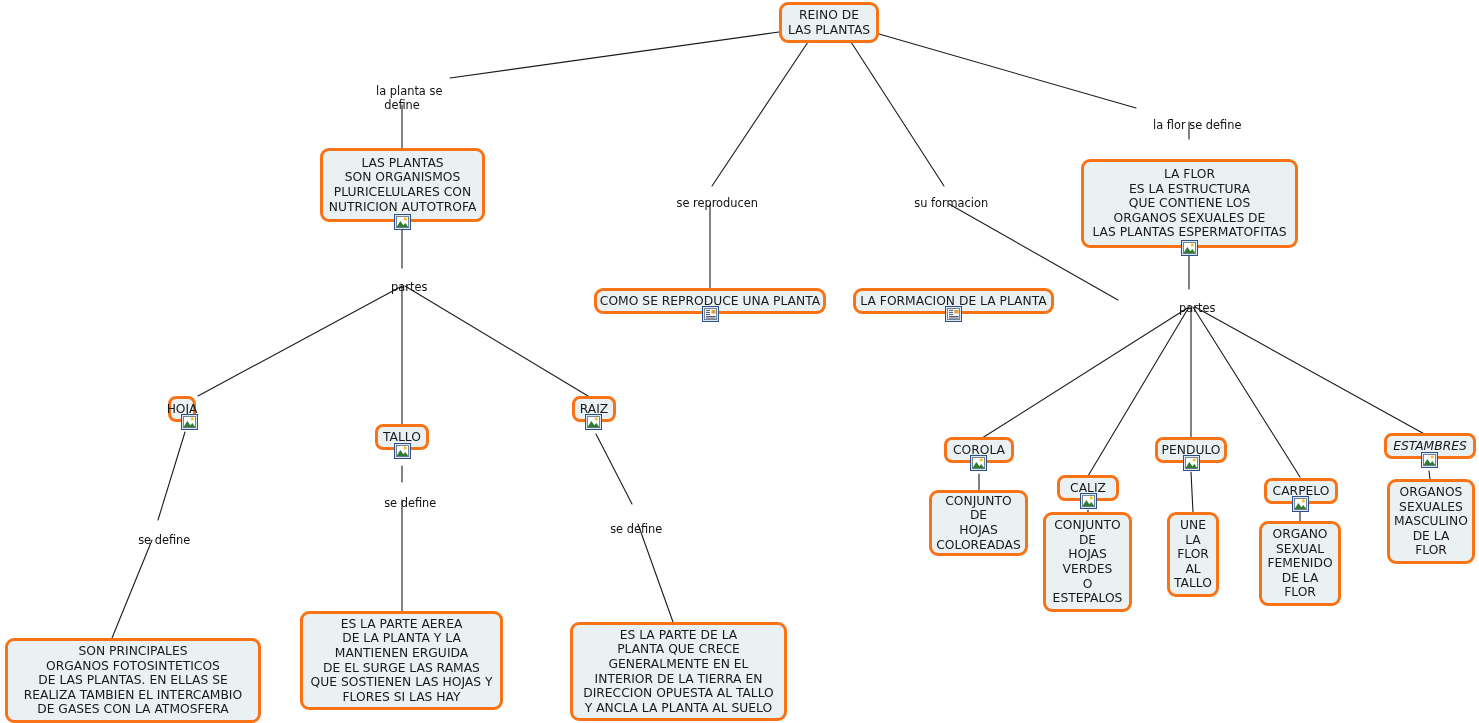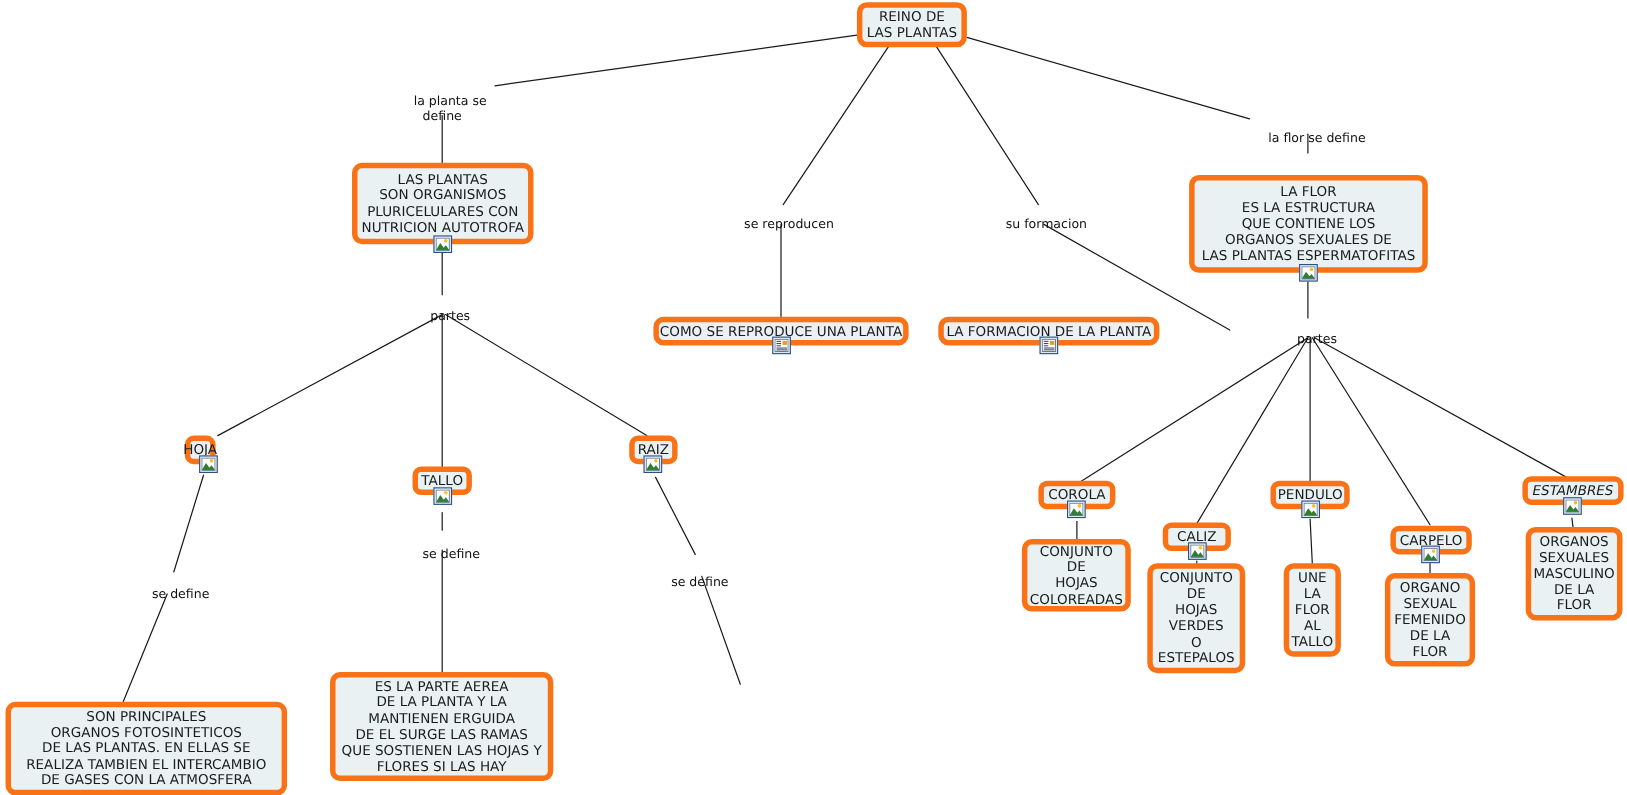--- a/index.html
+++ b/index.html
@@ -21,21 +21,21 @@
     left: 0;
     top: 0;
     width: 1479px;
     height: 723px;
     pointer-events: none;
   }
   .node {
     position: absolute;
     box-sizing: border-box;
     background: #e9f1f3;
-    border: 5px solid #f97316;
+    border: 3px solid #f97316;
     border-radius: 9px;
     color: #1a1a1a;
     font-size: 12.3px;
     line-height: 14.6px;
     text-align: center;
     display: flex;
     align-items: center;
     justify-content: center;
     padding: 3px 7px;
     white-space: pre;
@@ -237,20 +237,28 @@
 
   <div class="node" style="left:300px; top:611px; width:203px; height:99px;">
     <span>ES LA PARTE AEREA
 DE LA PLANTA Y LA
 MANTIENEN ERGUIDA
 DE EL SURGE LAS RAMAS
 QUE SOSTIENEN LAS HOJAS Y
 FLORES SI LAS HAY</span>
   </div>
 
+  <div class="node" style="left:570px; top:622px; width:217px; height:99px;">
+    <span>ES LA PARTE DE LA
+PLANTA QUE CRECE
+GENERALMENTE EN EL
+INTERIOR DE LA TIERRA EN
+DIRECCION OPUESTA AL TALLO
+Y ANCLA LA PLANTA AL SUELO</span>
+  </div>
 
   <div class="node small" style="left:944px; top:437px; width:70px; height:26px;">
     <span>COROLA</span>
   </div>
   <span class="res-icon" style="left:970px; top:455px;">
     <svg viewBox="0 0 14 13">
         <rect x="0" y="0" width="14" height="13" fill="#ffffff"></rect>
         <circle cx="10" cy="3.2" r="1.8" fill="#f2c230"></circle>
         <path d="M0 13 L4.6 5.4 L8 10 L10 7.6 L14 13 Z" fill="#2f7d32"></path>
         <rect x="0.5" y="0.5" width="13" height="12" fill="none" stroke="#6b7a8c" stroke-width="1"></rect>

